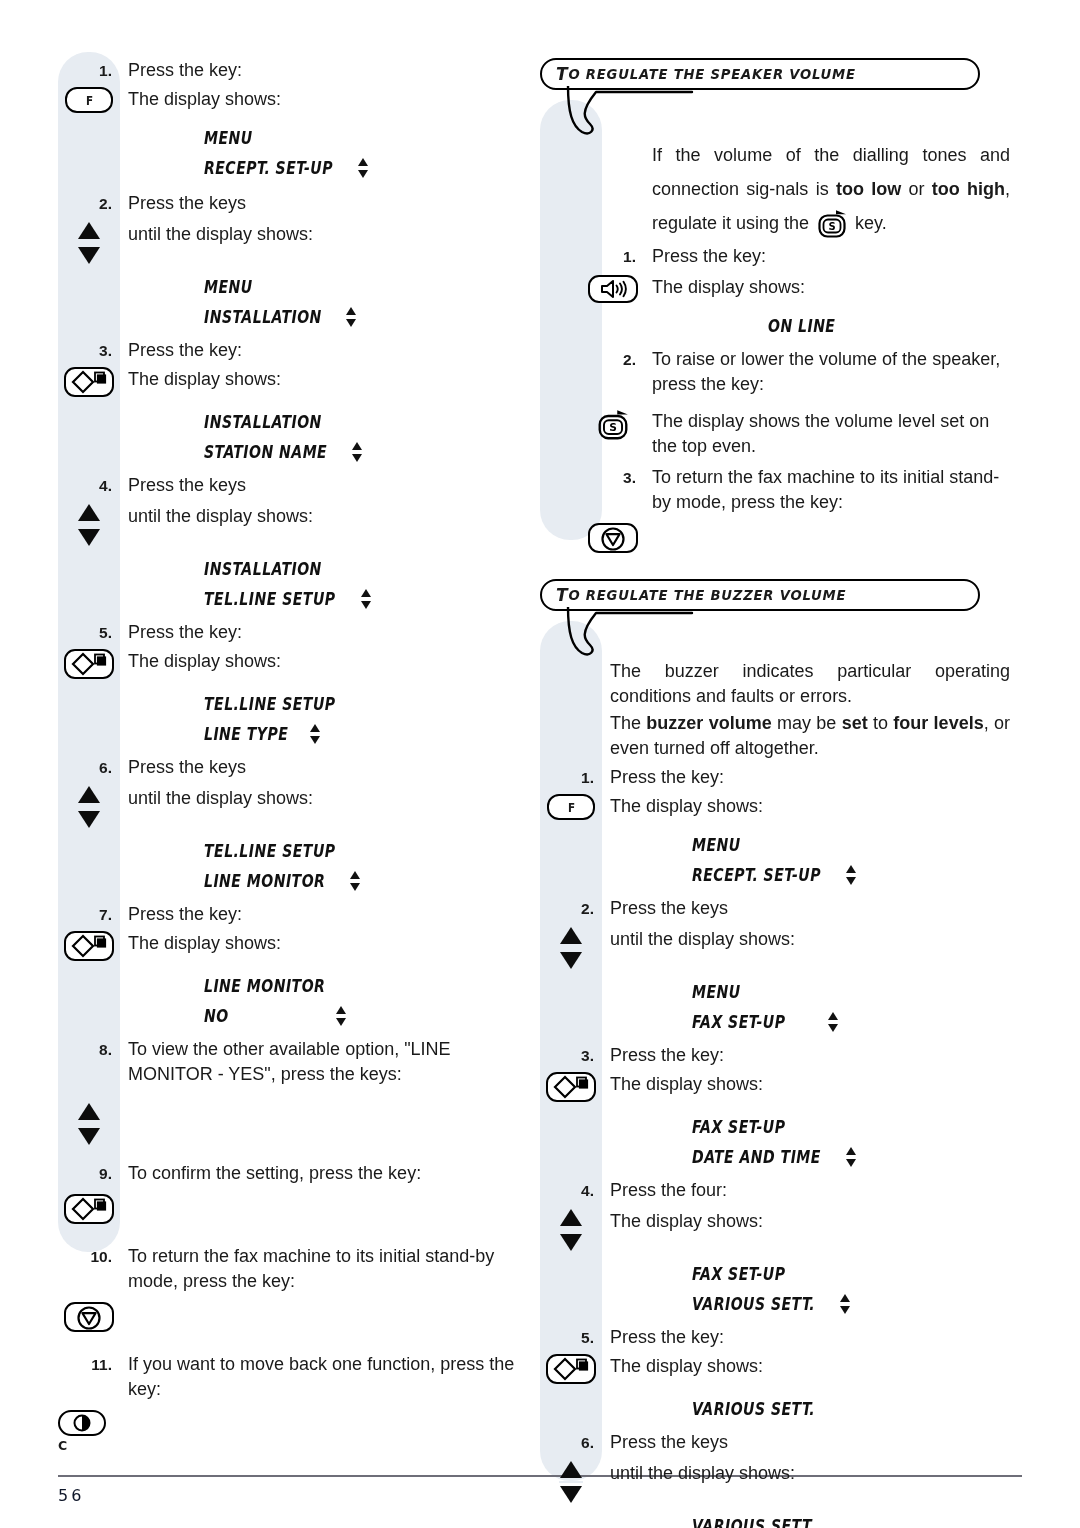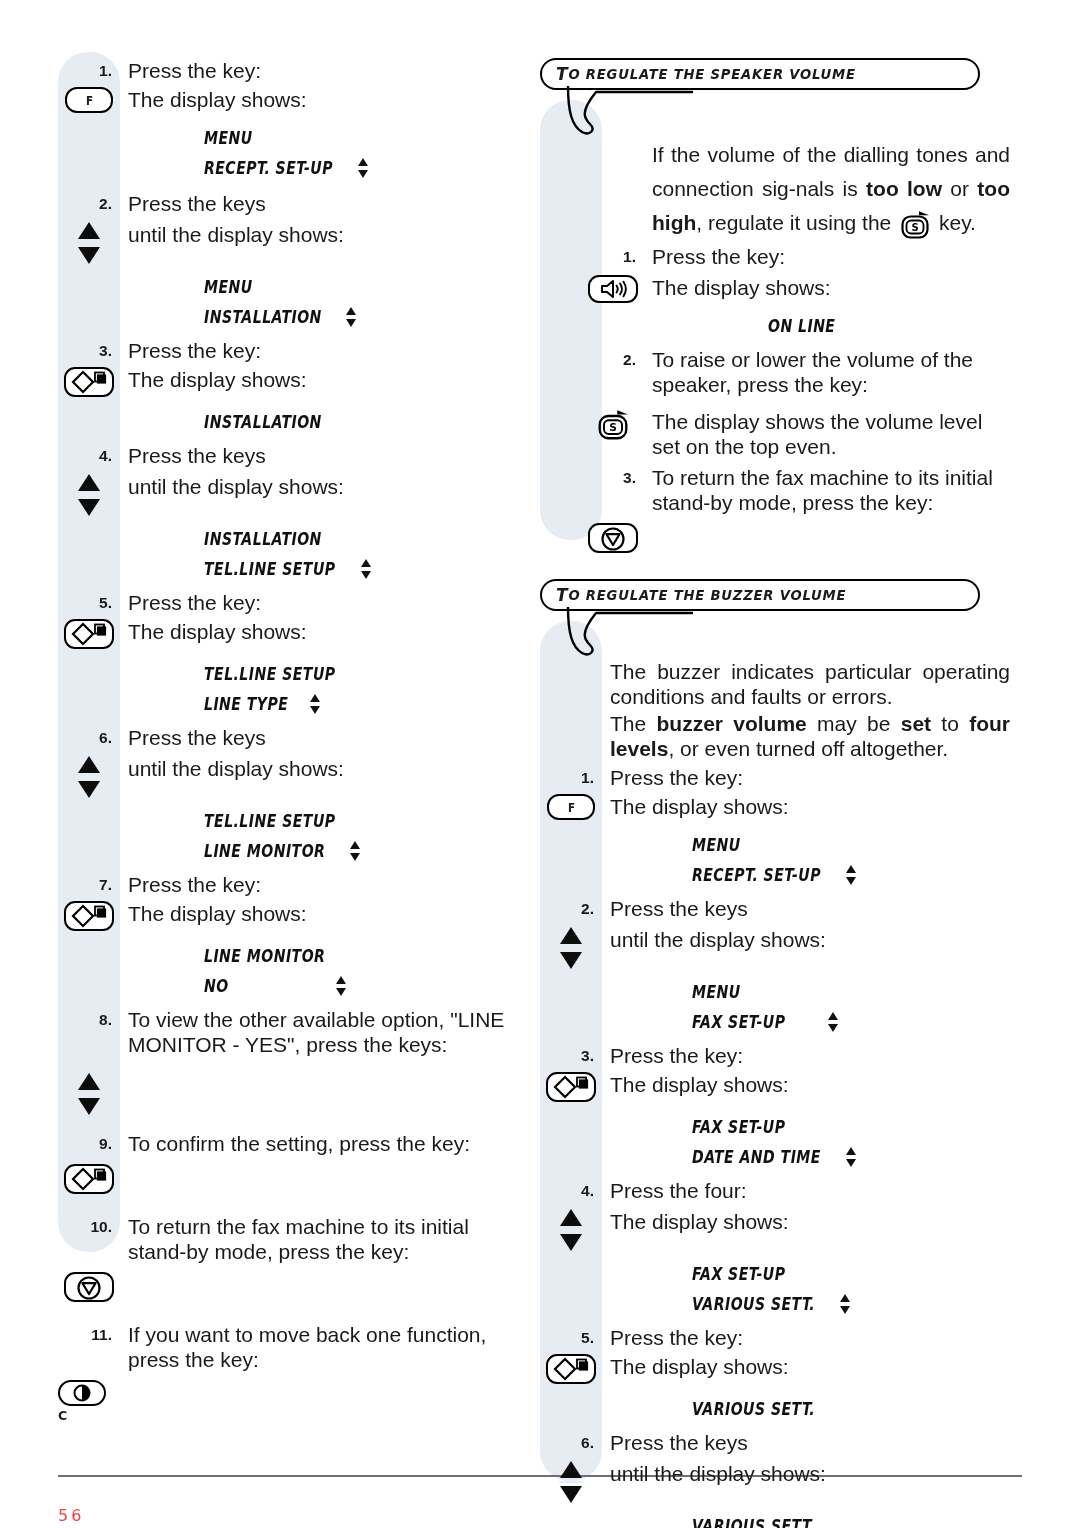--- a/index.html
+++ b/index.html
@@ -51,21 +51,21 @@
     width: 62px; flex: 0 0 62px;
     text-align: right;
     padding-right: 8px;
     box-sizing: border-box;
     font-weight: bold;
     font-size: 15.5px;
     line-height: 25px;
   }
   .txt {
     flex: 1 1 auto;
-    font-size: 21px;
+    font-size: 18px;
     line-height: 25px;
     padding-left: 8px;
   }
   .txt.just { text-align: justify; }
 
   
   .sp2  { height: 2px; }
   .sp4  { height: 4px; }
   .sp6  { height: 6px; }
   .sp8  { height: 8px; }
@@ -205,23 +205,22 @@
     position: absolute;
     left: 58px; right: 58px;
     top: 1475px;
     border-top: 2px solid #6e6e78;
   }
   .page-num {
     position: absolute;
     left: 58px; top: 1486px;
     font-size: 16px;
     letter-spacing: 3px;
-    color: #ef4444;
+    color: #0f172a;
     font-family: "DejaVu Sans", sans-serif;
-    margin-top: 20px;
   }
 </style>
 </head>
 <body>
 
 <svg width="0" height="0" style="position:absolute" aria-hidden="true">
   <defs>
     <g id="ic-enter">
       <path d="M14 3 L24 13 L14 23 L4 13 Z" fill="none" stroke="#000" stroke-width="2.2"></path>
       <rect x="26" y="3.5" width="9" height="9" fill="none" stroke="#000" stroke-width="1.8"></rect>
@@ -324,20 +323,24 @@
               </svg>
           </div>
         </div>
         <div class="txt">The display shows:</div>
       </div>
       <div class="sp10"></div>
 
       <div class="lcd-row lcd-pad-146">
         <span class="lcd lcd-txt">INSTALLATION</span>
       </div>
+      <div class="lcd-row lcd-pad-146">
+        <span class="lcd lcd-txt">STATION NAME</span>
+        <span class="lcd-arrow"></span>
+      </div>
       <div class="sp6"></div>
 
       <div class="row">
         <div class="num">4.</div>
         <div class="txt">Press the keys</div>
       </div>
       <div class="sp6"></div>
       <div class="row">
         <div class="gutter">
           <div class="updown">

